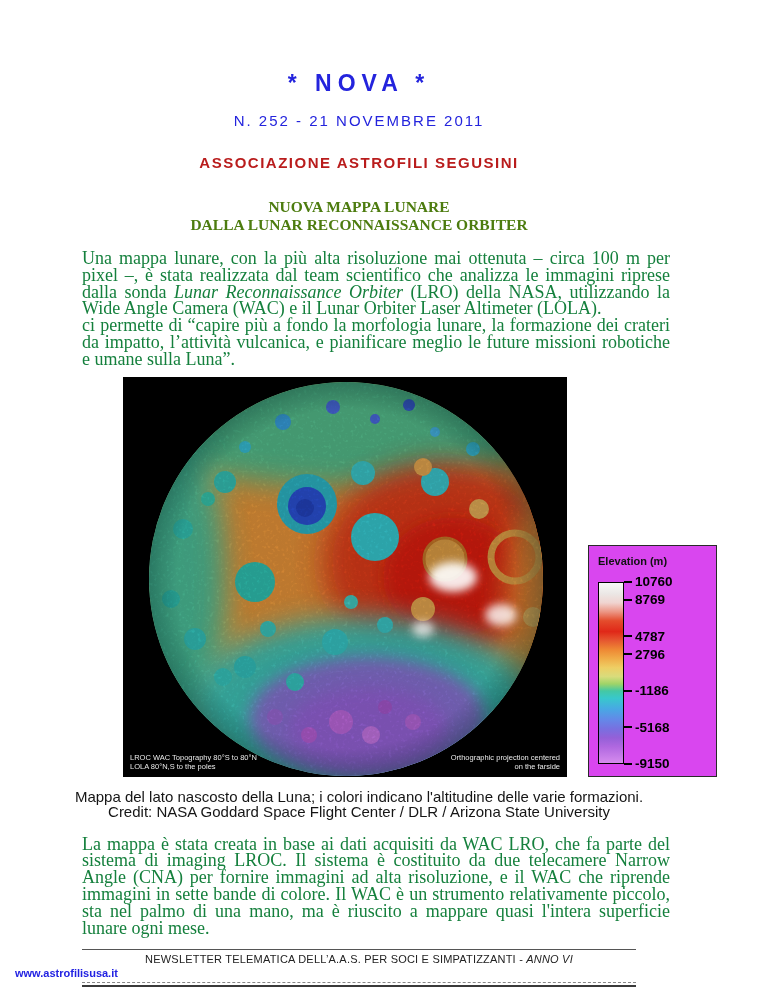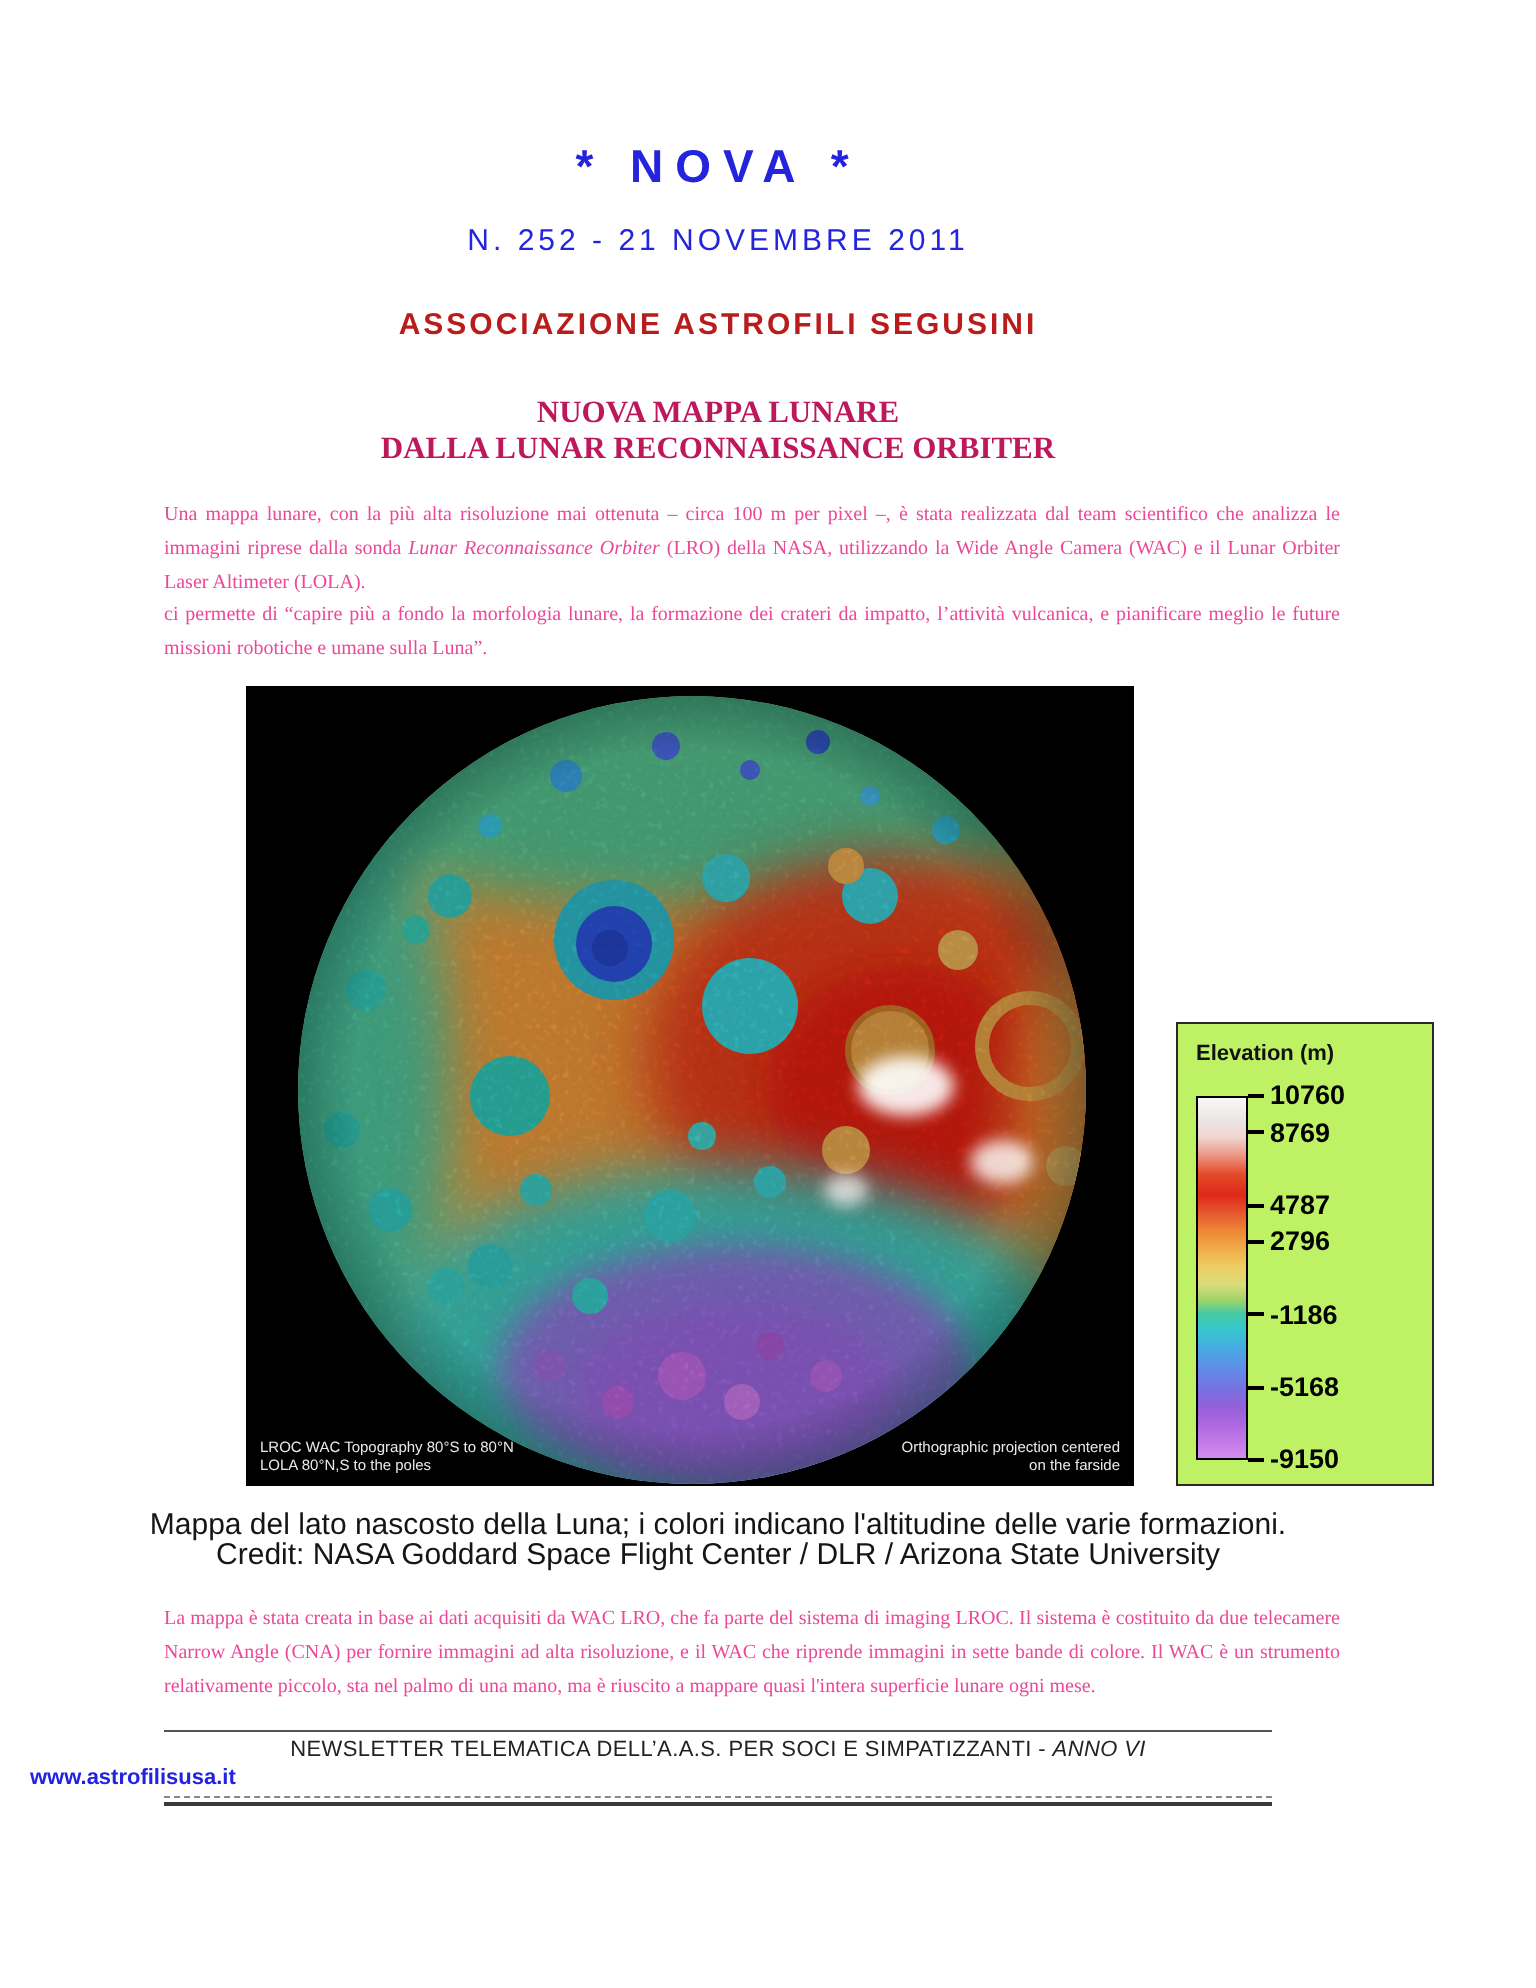--- a/index.html
+++ b/index.html
@@ -20,28 +20,28 @@
     color:#2424dd;
   }
   .assoc-line{
     margin-top:25px; font-size:15px; font-weight:bold; letter-spacing:1.5px;
     color:#b91c1c;
   }
 
   
   .article-heading{
     margin-top:27px; text-align:center; font-weight:bold;
-    font-size:15.5px; line-height:18px; color:#be185d;
+    font-size:15.5px; line-height:18px; color:#4d7c0f;
     font-family:"Liberation Serif", serif;
   }
 
   
   .bodytext{
     margin:16px 33px 0 67px; text-align:justify;
-    font-size:10px; line-height:16.8px; color:#ec4899;
+    font-size:18px; line-height:16.8px; color:#15803d;
   }
   .bodytext .seg{ text-align:justify; }
   .bodytext i{ font-style:italic; }
 
   
   .figure-row{
     margin:9px 0 0 108px; width:594px;
     display:flex; align-items:flex-end; gap:21px;
   }
   .moon-box{
@@ -50,21 +50,21 @@
   .moon-box svg{ display:block; }
   .moon-note{
     position:absolute; color:#e9e9e9; font-family:"Liberation Sans", sans-serif;
     font-size:7.5px; line-height:9.5px;
   }
   .moon-note.left{ left:7px; bottom:5px; text-align:left; }
   .moon-note.right{ right:7px; bottom:5px; text-align:right; }
 
   .legend-box{
     position:relative; flex:0 0 auto; box-sizing:border-box;
-    width:129px; height:232px; background:#bef264; border:1px solid #2a2a2a;
+    width:129px; height:232px; background:#d946ef; border:1px solid #2a2a2a;
     font-family:"Liberation Sans", sans-serif;
   }
   .legend-title{
     position:absolute; top:9px; left:9px; font-size:11px; font-weight:bold; color:#111;
   }
   .legend-bar-wrap{ position:absolute; top:36px; left:9px; width:110px; height:182px; }
   .legend-bar{
     position:absolute; top:0; left:0; width:26px; height:182px;
     border:1px solid #000; box-sizing:border-box;
     background:linear-gradient(to bottom,

